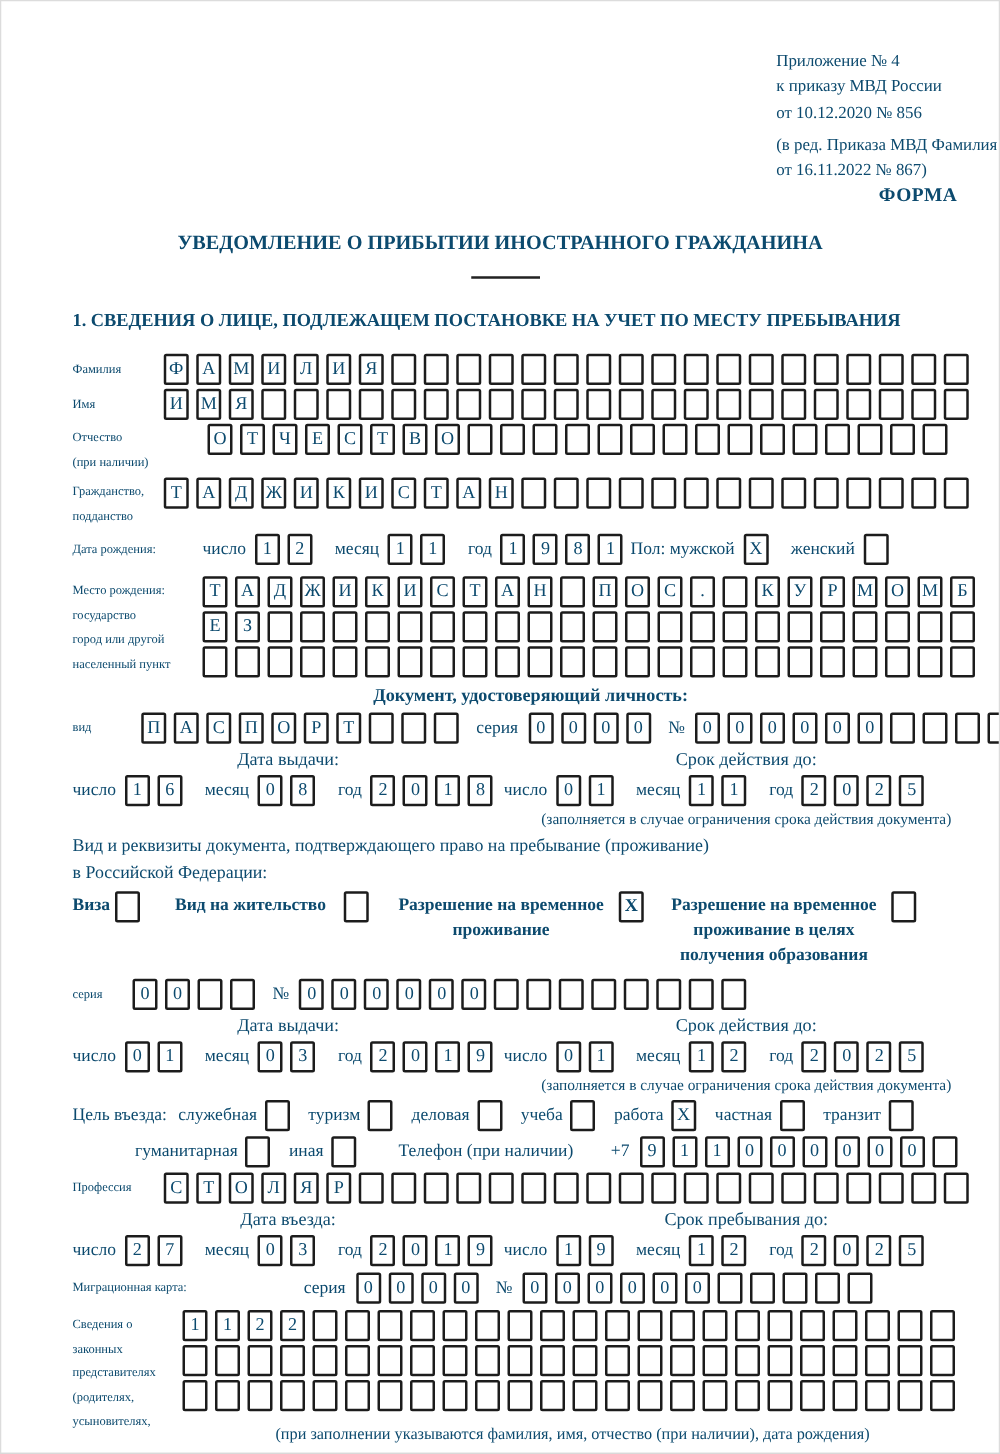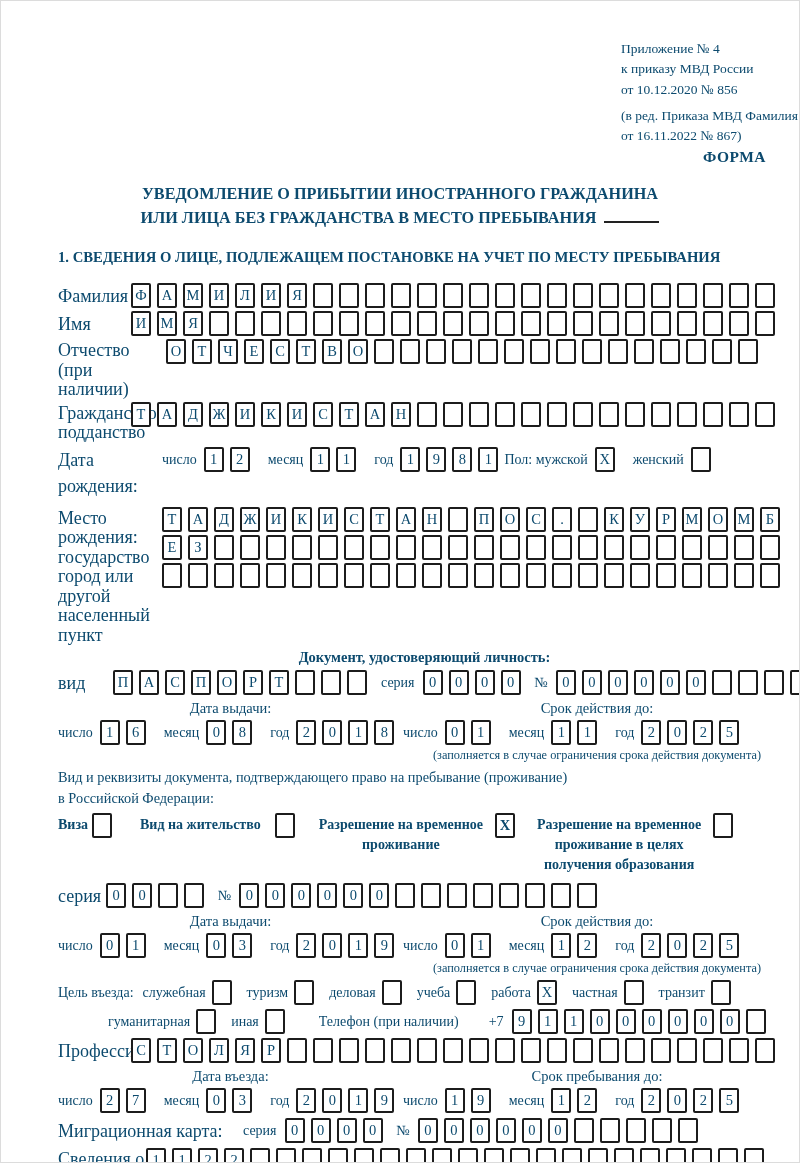--- a/index.html
+++ b/index.html
@@ -10,21 +10,21 @@
   .appendix .rev{margin-top:6px;}
   .forma{position:absolute;right:33px;top:147px;font-size:15.5px;font-weight:bold;letter-spacing:.5px;}
   .title{position:absolute;top:181px;left:0;width:100%;text-align:center;font-weight:bold;
          font-size:16.2px;line-height:1.5;}
   .title-underline{display:inline-block;width:55px;border-bottom:2px solid #222;margin-left:8px;}
   .section-heading{position:absolute;top:248px;left:57px;width:733px;font-weight:bold;font-size:14.7px;}
   .body{position:absolute;top:282px;left:57px;width:733px;font-size:14px;}
 
   .frow{display:flex;align-items:flex-start;margin-bottom:2px;}
   .mb4{margin-bottom:4px;}
-  .flabel{flex:none;line-height:26px;font-size:18px;}
+  .flabel{flex:none;line-height:26px;font-size:10px;}
   .flabel.multi{line-height:19.5px;padding-top:2px;}
   .w55{width:55px;}.w73{width:73px;}.w88{width:88px;}.w104{width:104px;}.w108{width:108px;}.w185{width:185px;}
   .cell{width:20px;height:25px;border:2px solid #1c1c1c;border-radius:2px;display:inline-flex;
         align-items:center;justify-content:center;margin-right:6px;font-size:14.5px;
         box-sizing:border-box;flex:none;background:#fff;line-height:1;}
   .boxrow{display:flex;flex:none;flex-wrap:nowrap;}
   .stack{display:flex;flex-direction:column;}
   .stack .boxrow{margin-bottom:3px;}
   .inlbl{flex:none;line-height:26px;margin:0 8px;}
   .doc-heading{text-align:center;font-weight:bold;font-size:14.5px;margin:2px 0 4px 0;}
@@ -59,21 +59,21 @@
     <div class="rev">
       <div>(в ред. Приказа МВД Фамилия</div>
       <div>от 16.11.2022 № 867)</div>
     </div>
   </div>
 
   <div class="forma">ФОРМА</div>
 
   <div class="title">
     <div>УВЕДОМЛЕНИЕ О ПРИБЫТИИ ИНОСТРАННОГО ГРАЖДАНИНА</div>
-    <div><span>ИЛИ ЛИЦА БЕЗ ГРАЖДАНСТВА В МЕСТО ПРЕБЫВАНИЯ</span><span class="title-underline"></span></div>
+    <div><span class="title-underline"></span></div>
   </div>
 
   <div class="section-heading">1. СВЕДЕНИЯ О ЛИЦЕ, ПОДЛЕЖАЩЕМ ПОСТАНОВКЕ НА УЧЕТ ПО МЕСТУ ПРЕБЫВАНИЯ</div>
 
   <div class="body">
 
     <div class="frow">
       <span class="flabel w73">Фамилия</span>
       <div class="boxrow">
           <span class="cell">Ф</span>

